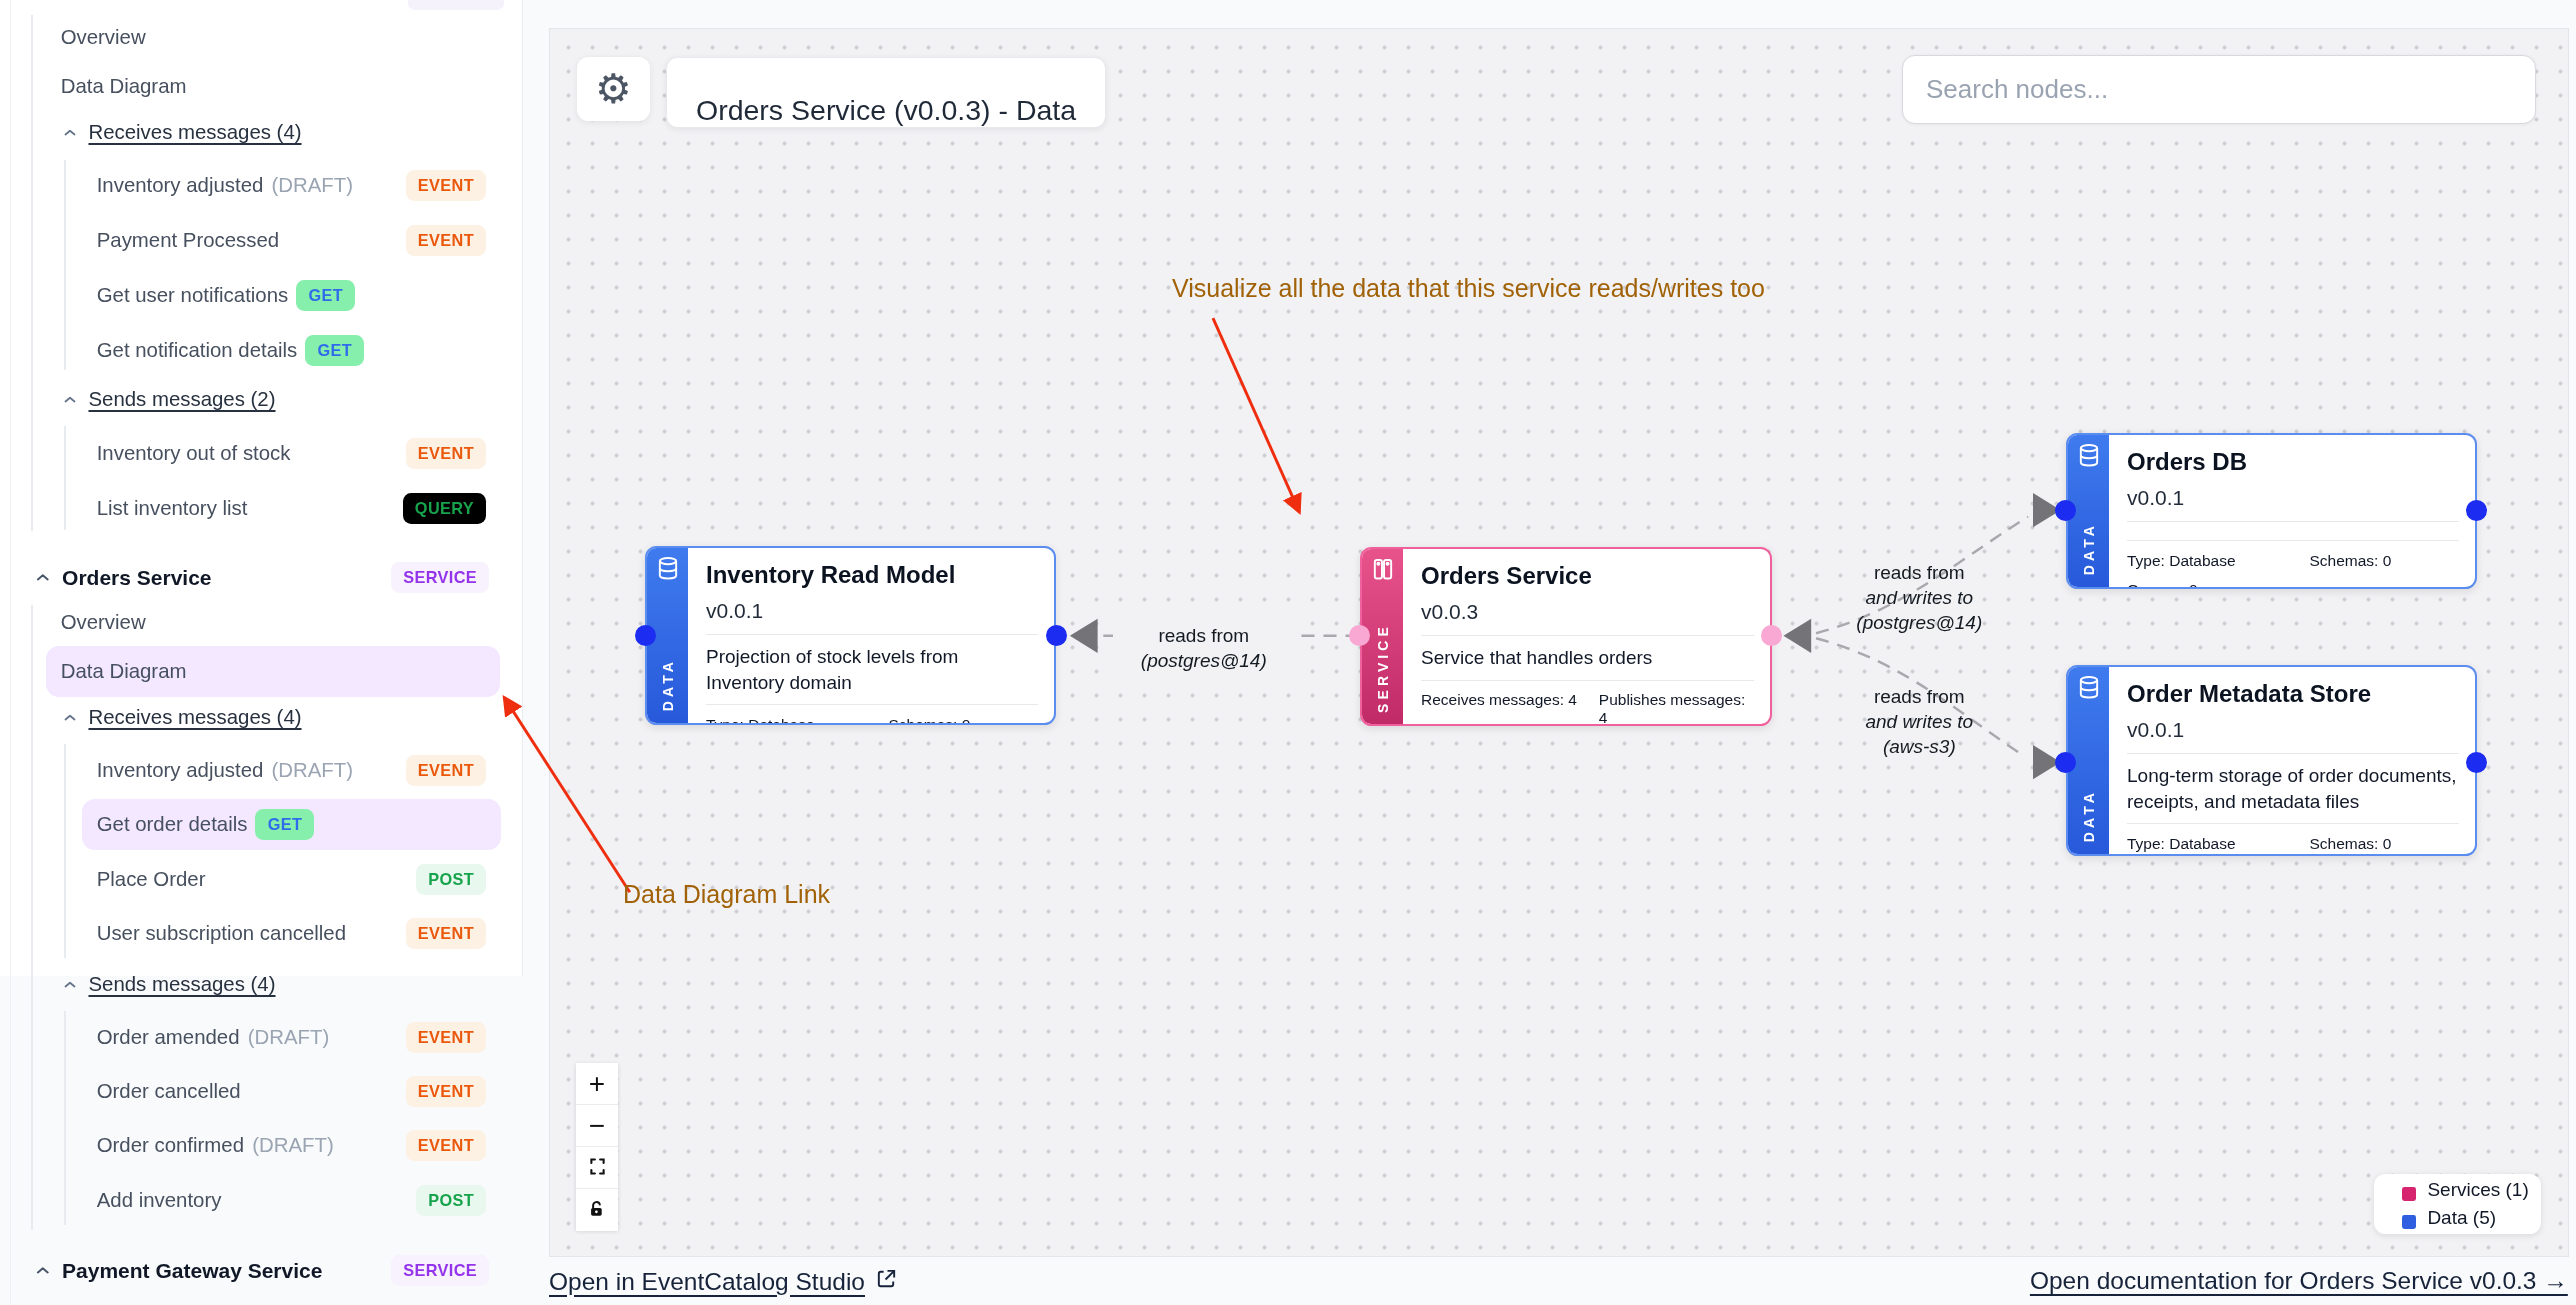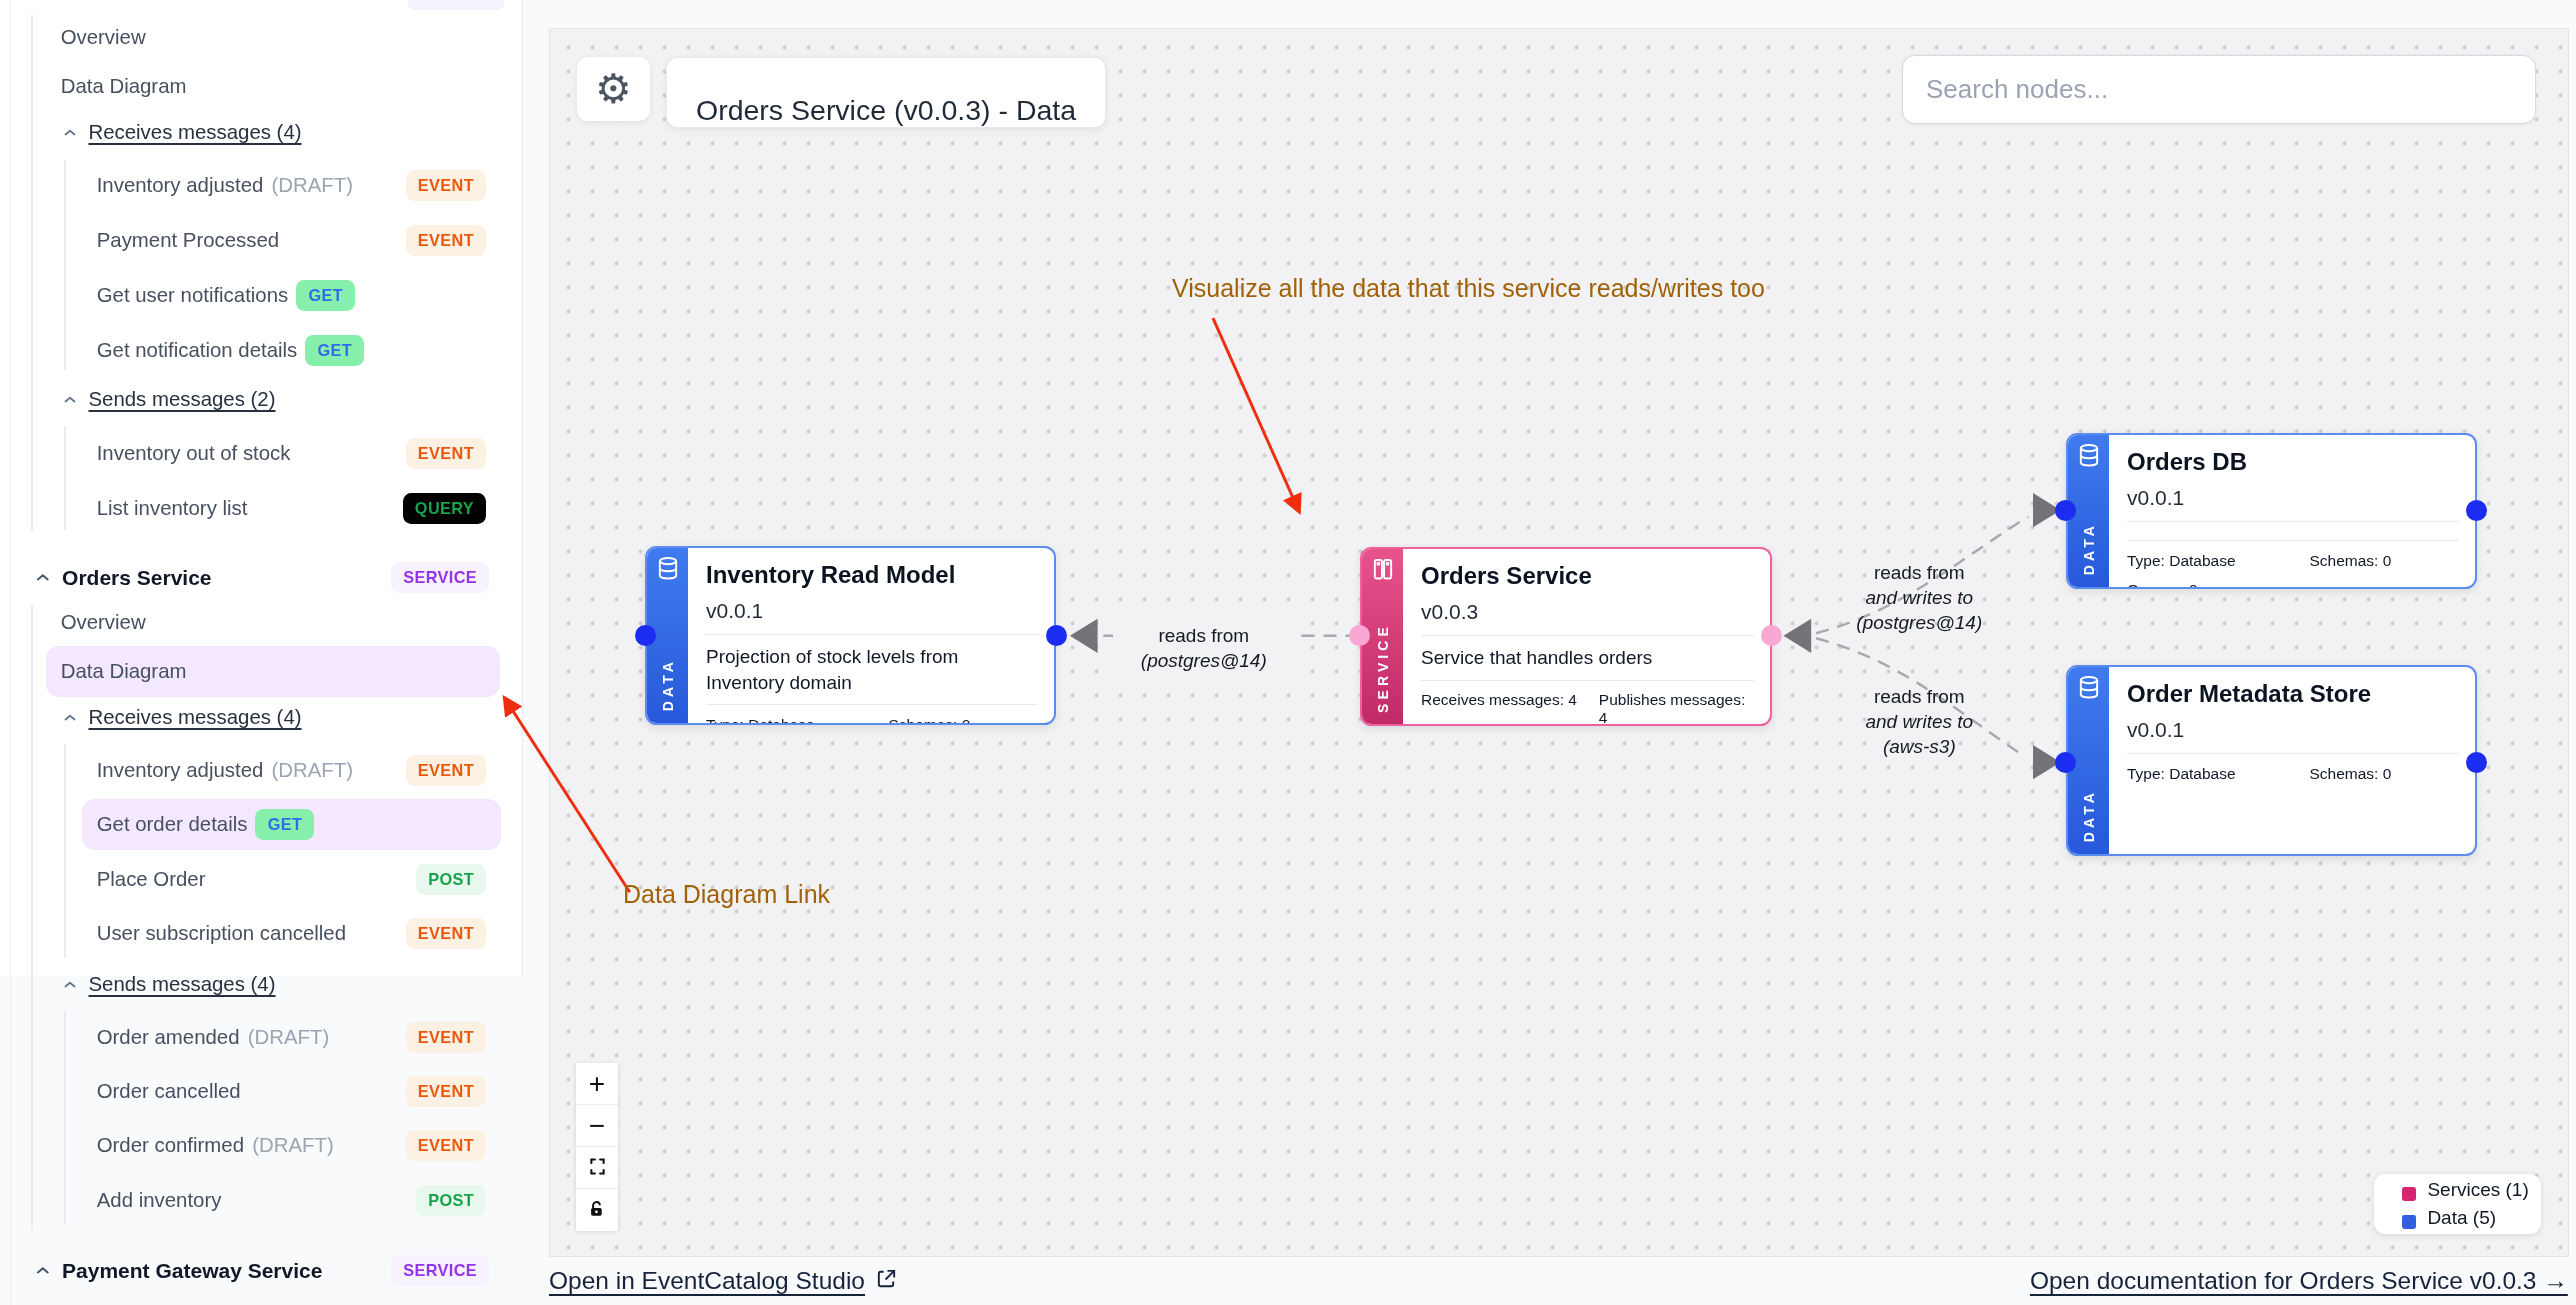--- a/index.html
+++ b/index.html
@@ -79,21 +79,21 @@
   
   .legend{position:absolute;left:1824px;top:1145px;width:167px;height:60px;border-radius:11.4px;background:#fff;box-shadow:0 1.6px 6.5px rgba(15,23,42,.10);
     display:flex;flex-direction:column;justify-content:center;gap:6.5px;padding:4.9px 0;box-sizing:border-box;}
   .legend .lrow{display:flex;align-items:flex-end;gap:11.4px;padding-left:28px;}
   .legend .sw{width:14px;height:14px;border-radius:2.4px;flex:none;}
   .legend .ltxt{font-size:19px;color:#111827;white-space:nowrap;}
   
   .red-note{position:absolute;color:#a16207;font-size:25px;white-space:nowrap;z-index:40;}
   .overlay-svg{position:absolute;left:0;top:0;width:2576px;height:1305px;pointer-events:none;z-index:39;}
   
-  .flink{position:absolute;top:1267px;font-size:24.5px;color:#16233b;text-decoration:underline;text-underline-offset:4.9px;display:flex;align-items:flex-start;gap:9.8px;white-space:nowrap;}
+  .flink{position:absolute;top:1267px;font-size:24.5px;color:#16233b;text-decoration:underline;text-underline-offset:4.9px;display:flex;align-items:center;gap:9.8px;white-space:nowrap;}
   .flink.left{left:549px;}
   .flink.right{right:8.2px;}
 </style>
 </head>
 <body>
 
 <div class="sidebar">
   <div class="edge-line"></div>
   <div class="remnant"></div>
 
@@ -336,20 +336,21 @@
       <span class="nicon"><svg width="24.5" height="24.5" viewBox="0 0 24 24" fill="none" stroke="#fff" stroke-width="1.9">
             <ellipse cx="12" cy="5" rx="8" ry="3"></ellipse>
             <path d="M4 5v7c0 1.7 3.6 3 8 3s8-1.3 8-3V5"></path>
             <path d="M4 12v7c0 1.7 3.6 3 8 3s8-1.3 8-3v-7"></path>
           </svg></span>
       <span class="vlabel">DATA</span>
     </div>
     <div class="nbody">
       <div class="ntitle">Order Metadata Store</div>
       <div class="nver">v0.0.1</div>
+      <div class="ndesc">Long-term storage of order documents, receipts, and metadata files</div>
       <div class="nmeta">
         <span class="m1">Type: Database</span>
         <span class="m2">Schemas: 0</span>
       </div>
 
     </div>
   </div>
 
   <div class="handle blue" style="left:85px;top:596px;"></div>
   <div class="handle blue" style="left:496px;top:596px;"></div>

